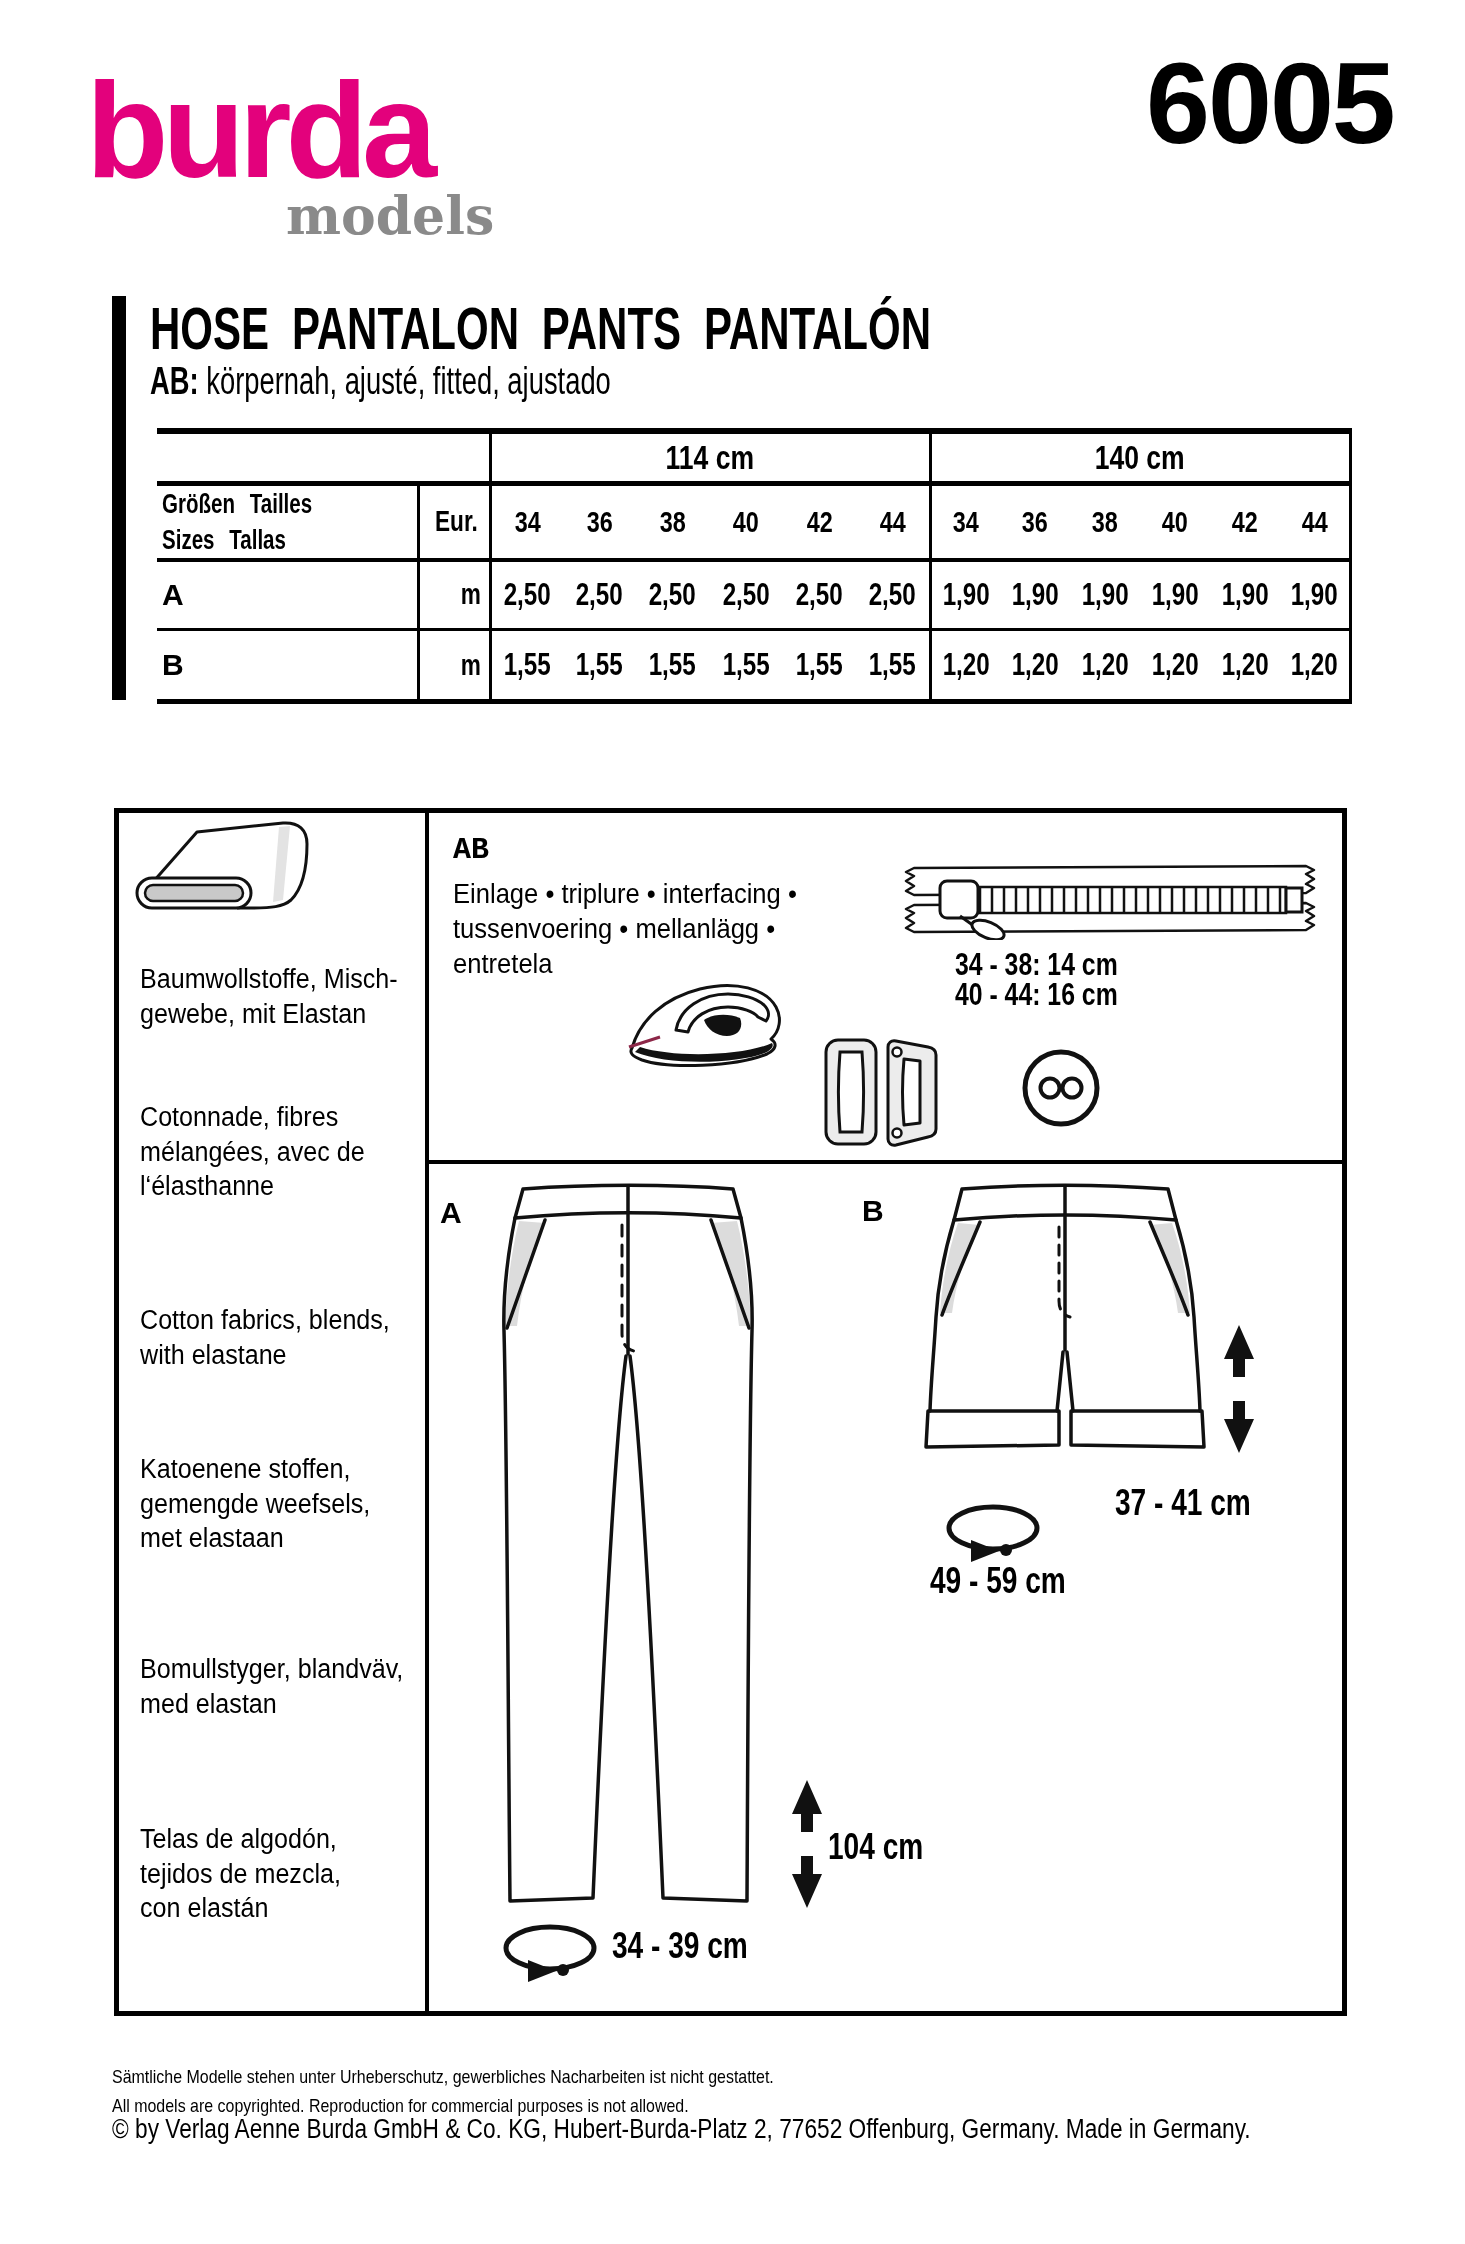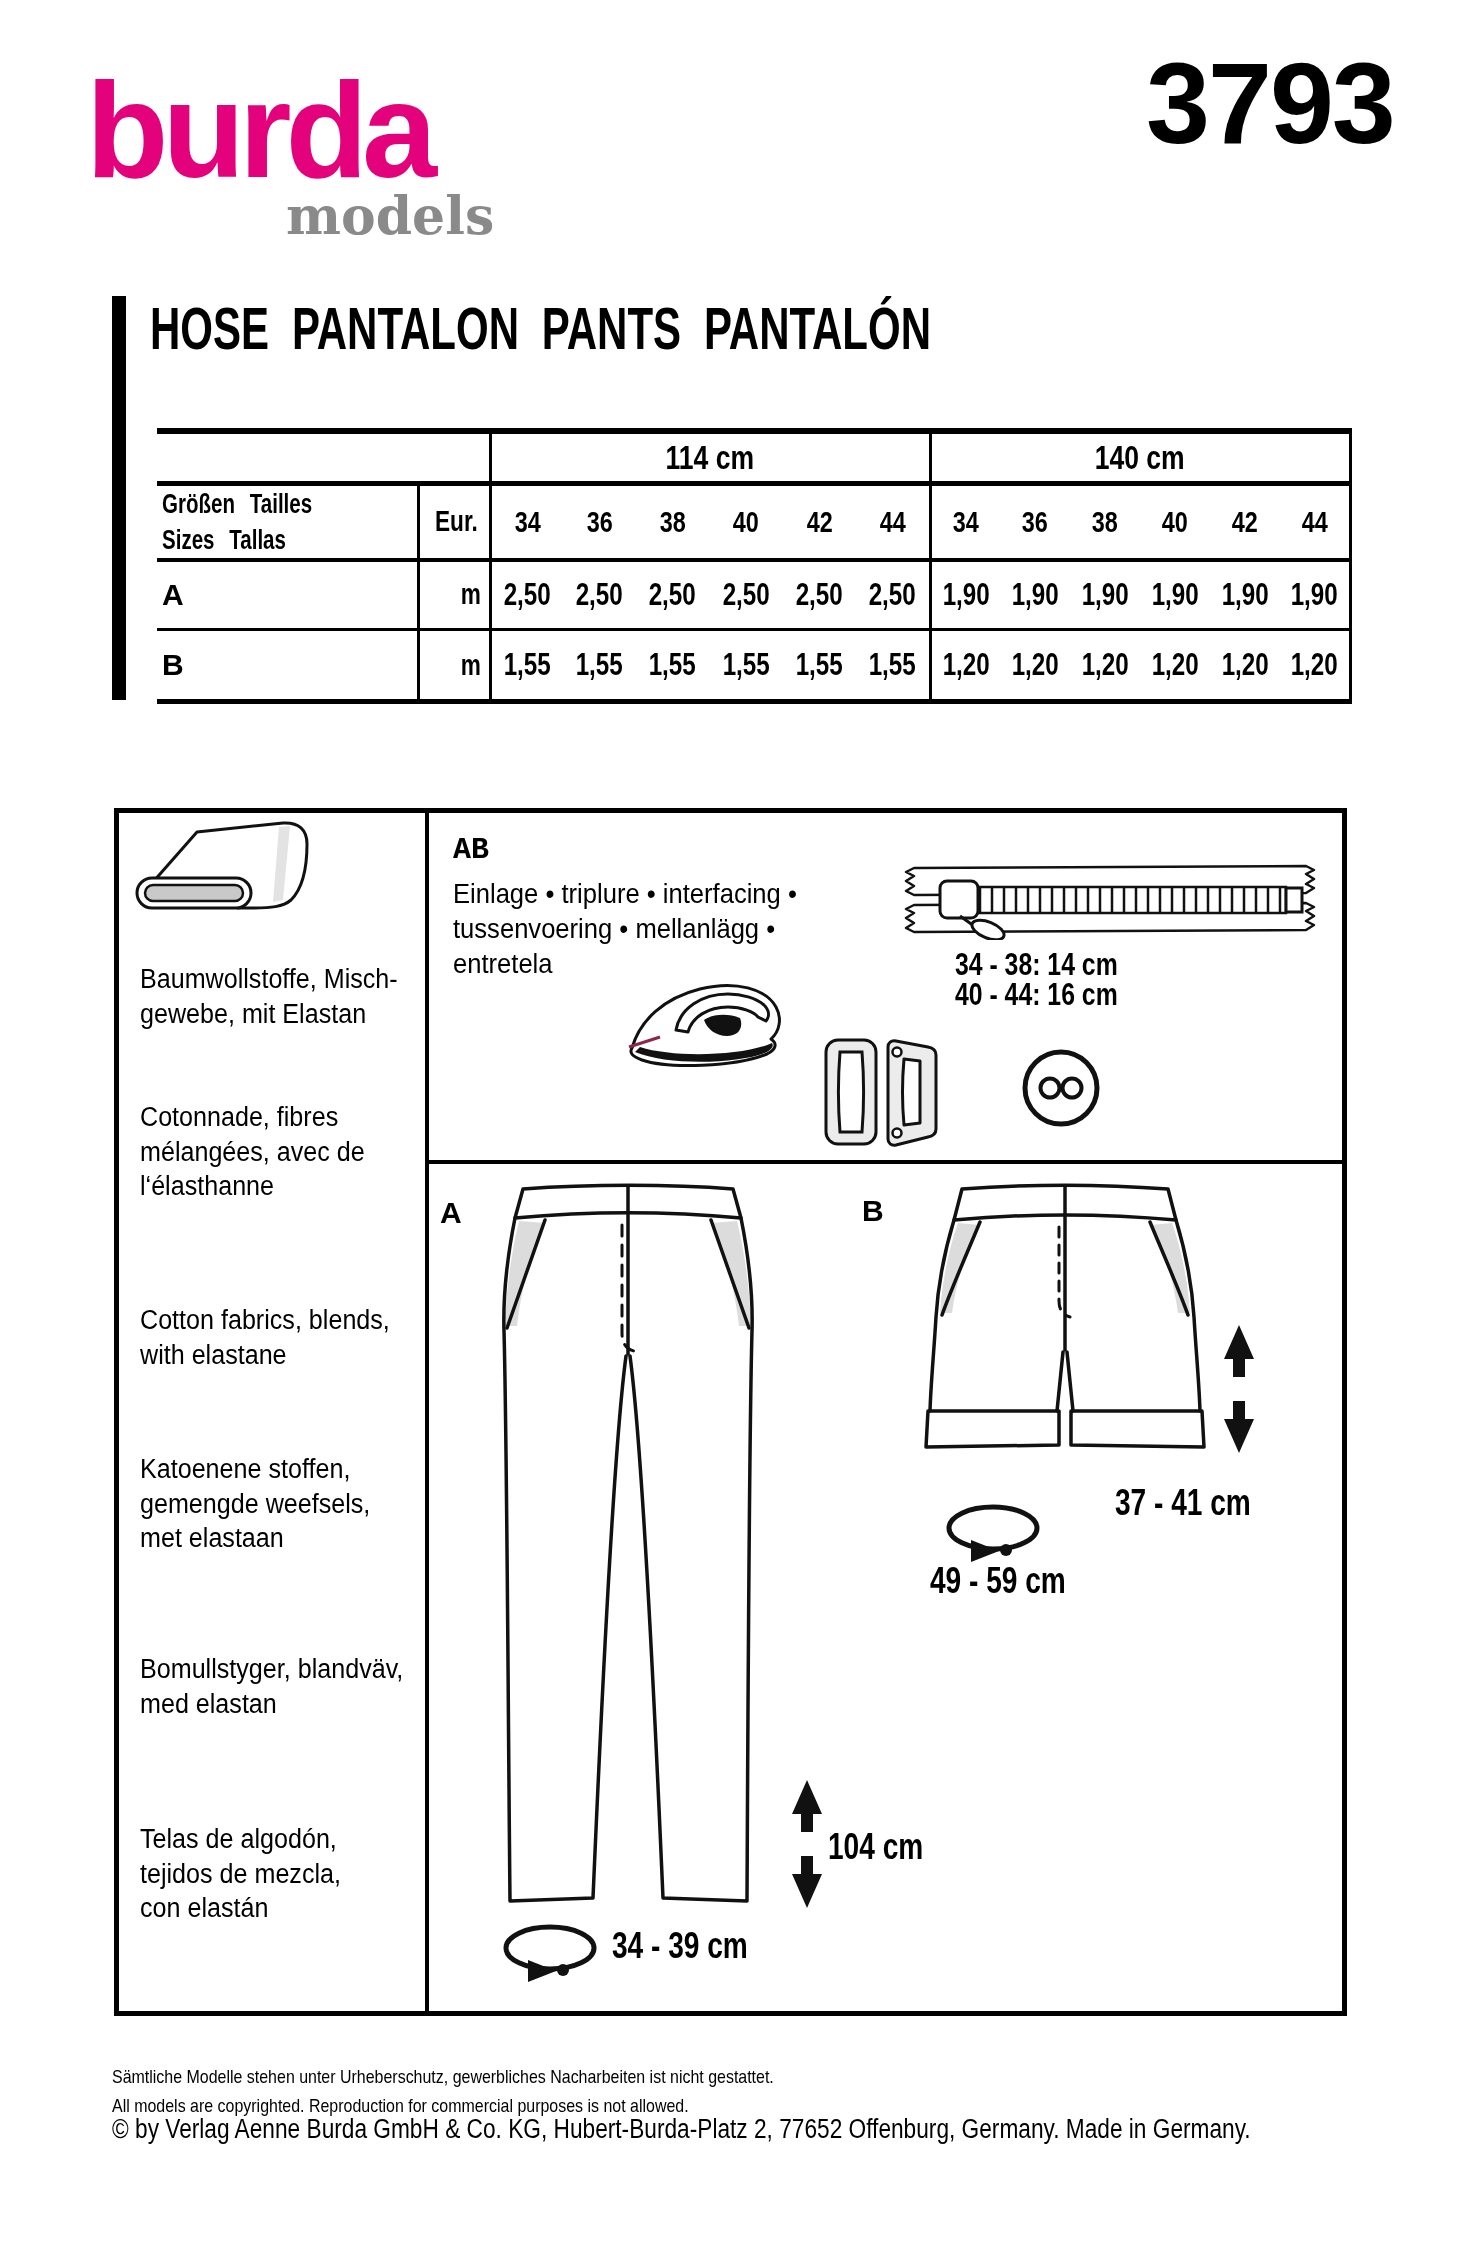--- a/index.html
+++ b/index.html
@@ -73,26 +73,29 @@
 
 <div id="page">
 
   <div class="abs" style="left:86px; top:63px;">
     <span class="logo-burda">burda</span>
   </div>
   <div class="abs" style="left:286px; top:190px;">
     <span class="logo-style">models</span>
   </div>
   <div class="abs" style="left:1146px; top:46px;">
-    <span class="pattern-no">3793</span>
+    <span class="pattern-no">6005</span>
   </div>
 
   <div class="abs title-bar" style="left:112px; top:296px; width:14px; height:404px;"></div>
   <div class="abs page-title" style="left:150px; top:299px;">
     <span class="cx">HOSE PANTALON PANTS PANTALÓN</span>
+  </div>
+  <div class="abs subtitle" style="left:150px; top:362px;">
+    <span class="cx"><b>AB:</b>&nbsp;<span>körpernah, ajusté, fitted, ajustado</span></span>
   </div>
 
   <table class="sizetab abs" style="left:157px; top:428px; width:1193px;">
     <colgroup>
       <col style="width:261px">
         <col style="width:72px">
       <col style="width:73px">
         <col style="width:73px">
         <col style="width:73px">
         <col style="width:74px">

